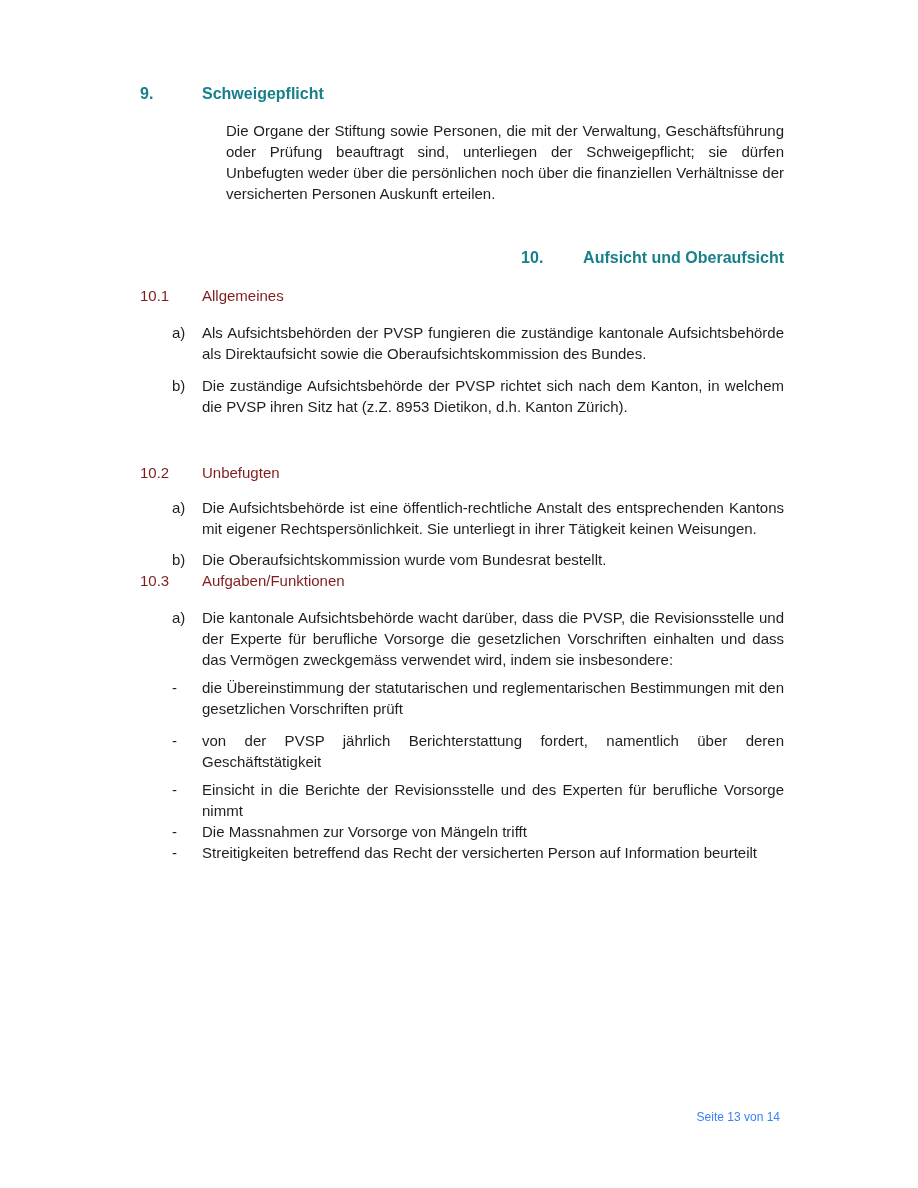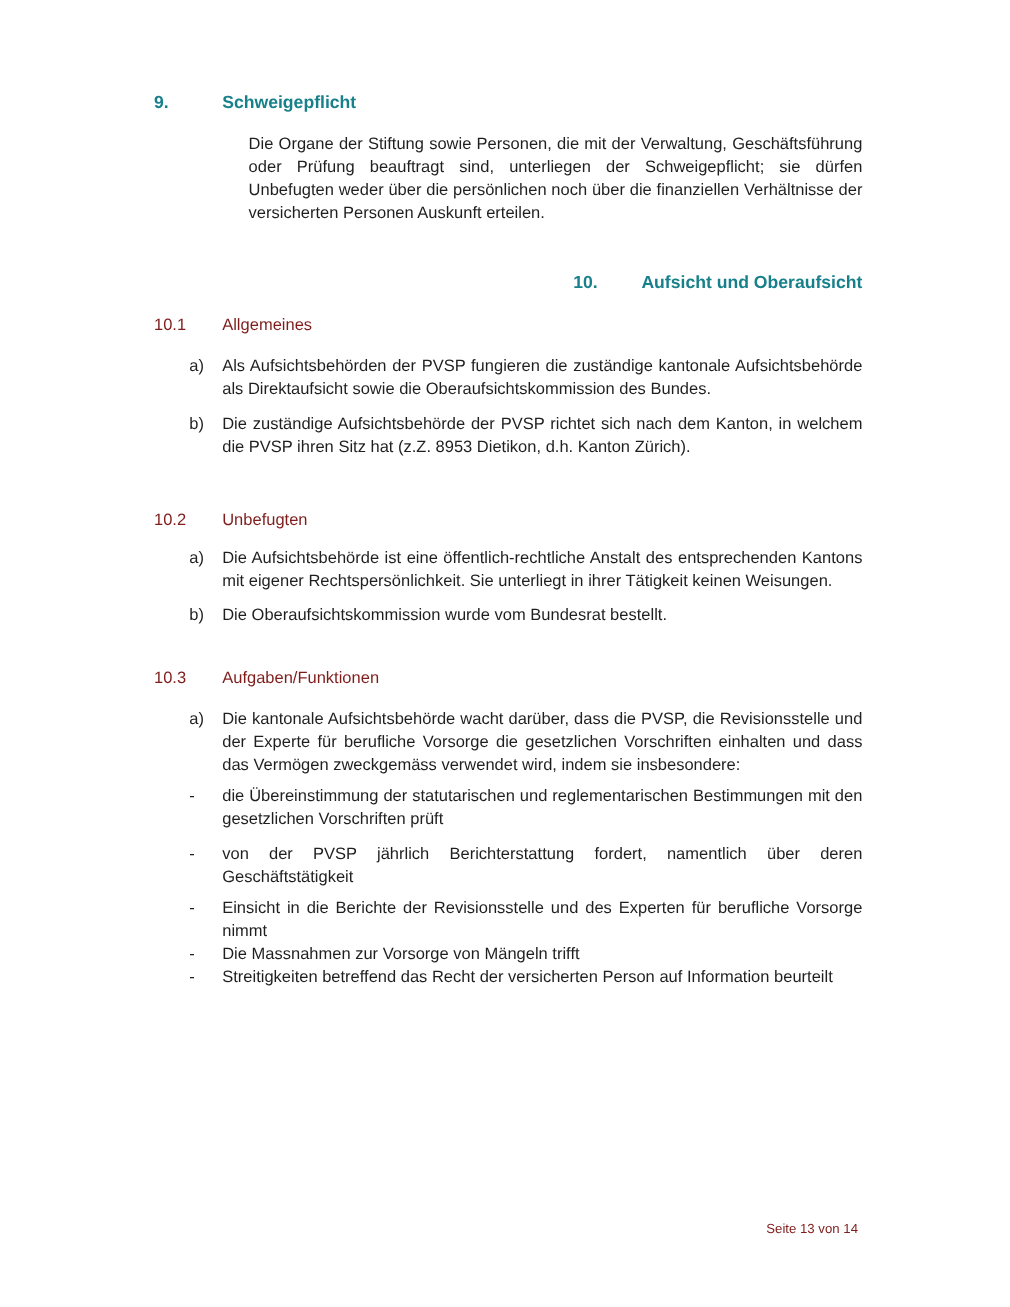--- a/index.html
+++ b/index.html
@@ -60,31 +60,31 @@
     flex: 1;
     margin: 0;
     text-align: justify;
   }
   .footer {
     position: absolute;
     top: 1110px;
     right: 138px;
     font-size: 12px;
     line-height: 15px;
-    color: #7f1d1d;
+    color: #3b82f6;
   }
   
   .mt7  { margin-top: 7px; }
   .mt10 { margin-top: 10px; }
   .mt11 { margin-top: 11px; }
   .mt14 { margin-top: 14px; }
   .mt16 { margin-top: 16px; }
   .mt17 { margin-top: 17px; }
   .mt33 { margin-top: 45px; }
-  .mt36 { margin-top: 36px; }
+  .mt36 { }
   .mt44 { margin-top: 44px; justify-content: flex-end; }
   .mt0  { margin-top: 0; }
 </style>
 </head>
 <body>
 
 <div class="page">
 
   <div class="sec-head">
     <span class="num">9.</span>

